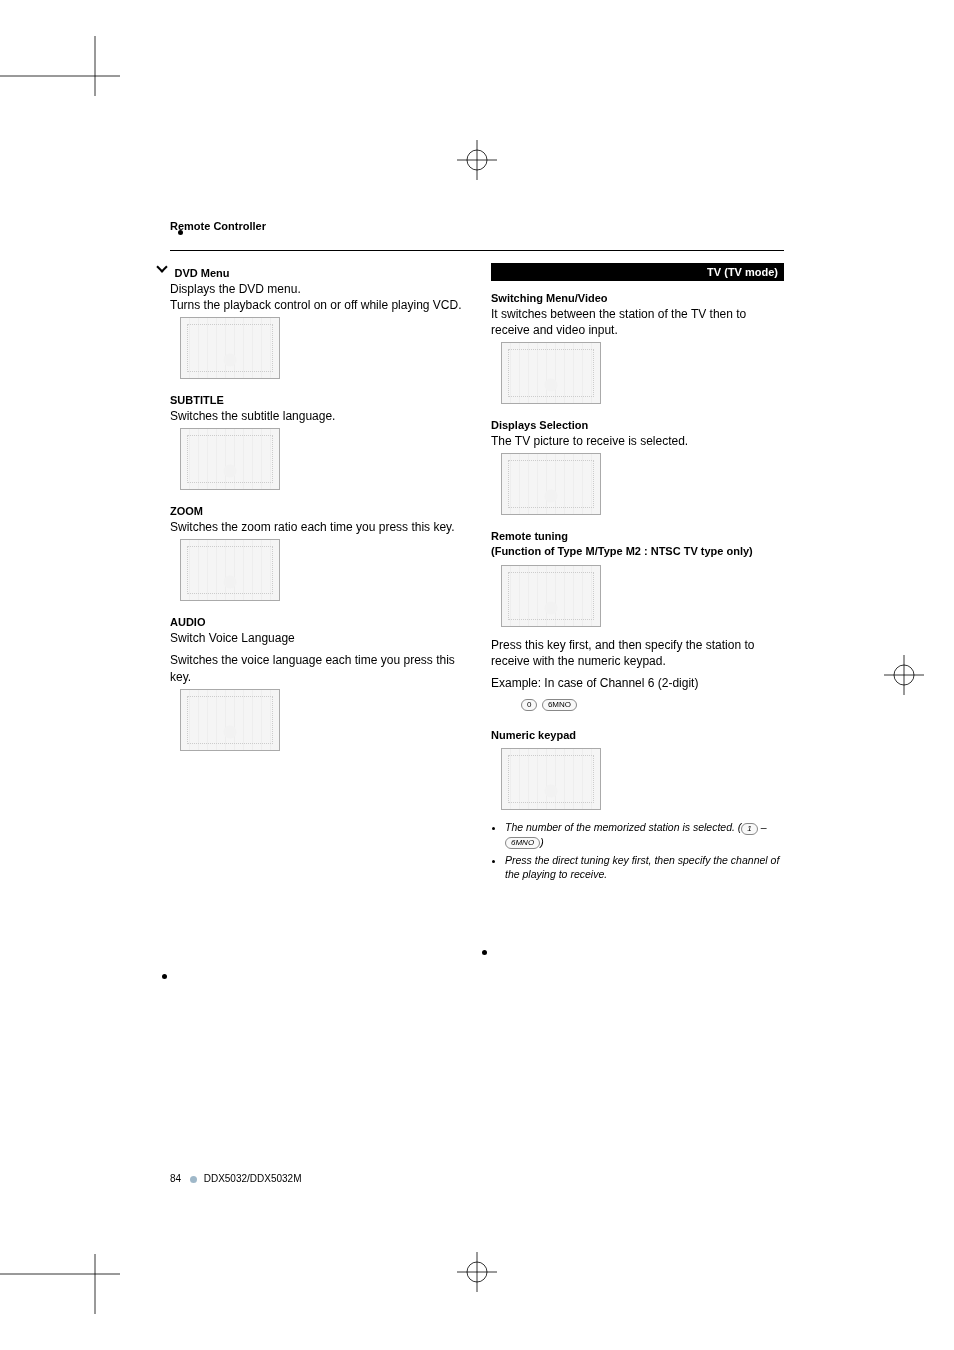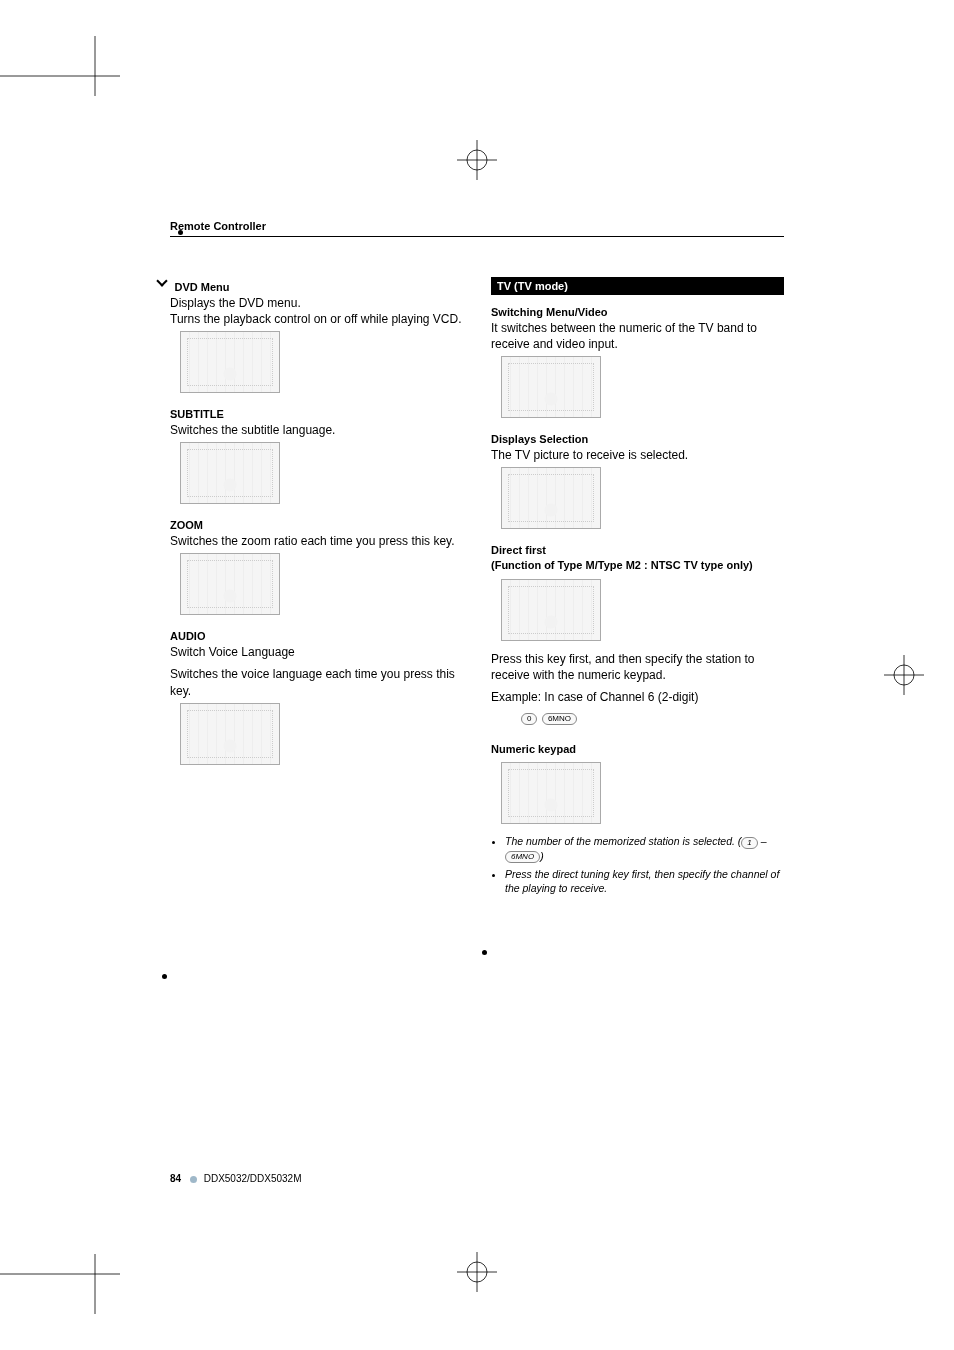--- a/index.html
+++ b/index.html
@@ -15,47 +15,47 @@
     position: absolute;
     top: 220px;
     left: 170px;
     right: 170px;
     bottom: 220px;
   }
   .section-header {
     font-size: 11px;
     font-weight: 700;
     border-bottom: 1px solid #000;
-    padding-bottom: 4px;
+    padding-bottom: 18px;
     margin-bottom: 12px;
   }
   .columns {
     display: flex;
     gap: 28px;
   }
   .col {
     flex: 1;
     min-width: 0;
-    margin-top: 28px;
   }
   .sub-block {
     margin-bottom: 14px;
   }
   .sub-title {
     font-size: 11px;
     font-weight: 700;
     line-height: 1.35;
   }
   .topic-bar {
     background: #000;
     color: #fff;
     font-size: 11px;
     font-weight: 700;
     padding: 3px 6px;
     margin-bottom: 10px;
+    text-align: right;
   }
   .body-text {
     font-size: 12px;
     line-height: 1.35;
   }
   .thumb {
     width: 100px;
     height: 62px;
     border: 1px solid #aaa;
     margin: 4px 0 10px 10px;
@@ -94,21 +94,21 @@
   .example-keys {
     margin: 4px 0 10px 30px;
   }
   .page-footer {
     position: absolute;
     bottom: -54px;
     left: 0;
     font-size: 10px;
   }
   .page-footer .pn {
-    font-weight: 700;
+    font-weight: 400;
     margin-right: 6px;
   }
   .dot {
     display: inline-block;
     width: 7px; height: 7px;
     border-radius: 50%;
     background: #9fb8c9;
     vertical-align: middle;
     margin-right: 4px;
   }
@@ -217,32 +217,32 @@
       </div>
 
     </div>
 
     <div class="col">
 
       <div class="topic-bar">TV (TV mode)</div>
 
       <div class="sub-block">
         <div class="sub-title">Switching Menu/Video</div>
-        <div class="body-text">It switches between the numeric of the TV band to receive and video input.</div>
+        <div class="body-text">It switches between the station of the TV then to receive and video input.</div>
         <div class="thumb"></div>
       </div>
 
       <div class="sub-block">
         <div class="sub-title">Displays Selection</div>
         <div class="body-text">The TV picture to receive is selected.</div>
         <div class="thumb"></div>
       </div>
 
       <div class="sub-block">
-        <div class="sub-title">Direct first</div>
+        <div class="sub-title">Remote tuning</div>
         <div class="sub-title">(Function of Type M/Type M2 : NTSC TV type only)</div>
         <div class="thumb" style="margin-top:6px;"></div>
         <div class="body-text">Press this key first, and then specify the station to receive with the numeric keypad.</div>
         <div class="body-text" style="margin-top:6px;">Example: In case of Channel 6 (2-digit)</div>
         <div class="example-keys">
           <span class="button-pill">0</span>
           <span class="button-pill">6MNO</span>
         </div>
       </div>
 

